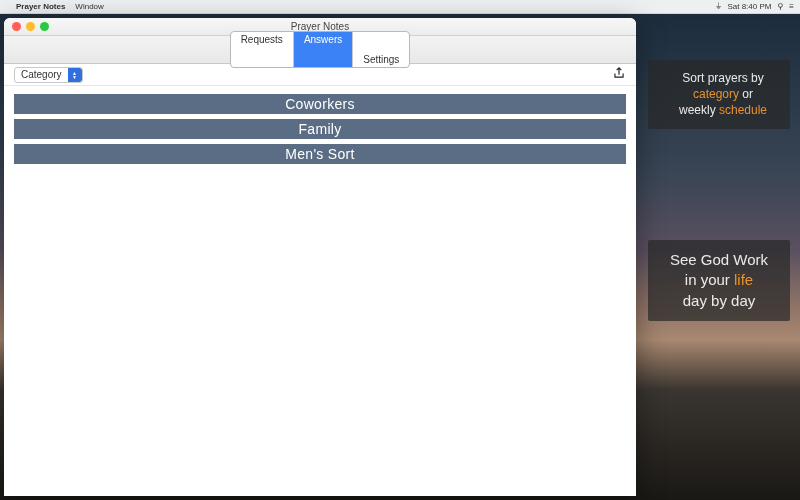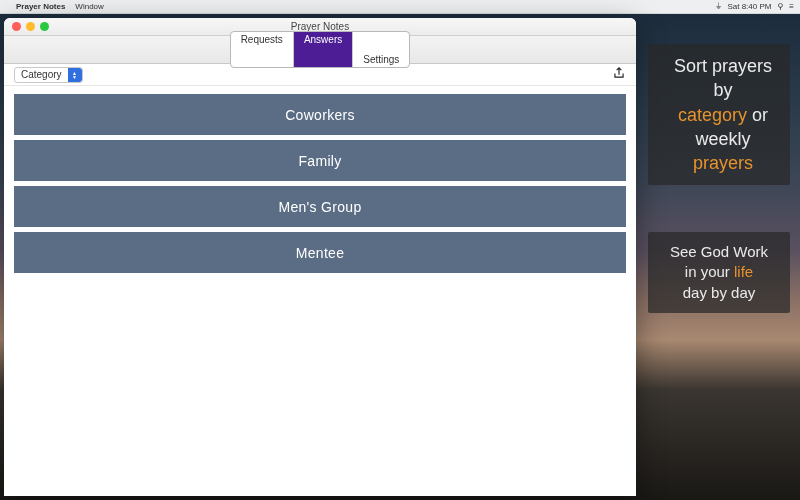--- a/index.html
+++ b/index.html
@@ -43,21 +43,21 @@
       display:flex; align-items:center; justify-content:center; position:relative;
     }
     .segmented {
       display:flex; border:1px solid #b8b8b8; border-radius:4px; overflow:hidden;
       font-size:10px; background:#fff;
     }
     .segmented .seg {
       padding:2px 10px; border-right:1px solid #c8c8c8; color:#333; cursor:pointer;
     }
     .segmented .seg:last-child{border-right:none;margin-top:20px;}
-    .segmented .seg.active { background:#4c1d95; color:#fff; }
+    .segmented .seg.active { background:#3b82f6; color:#fff; }
     .subbar {
       height:22px; background:#fff;
       display:flex; align-items:center; justify-content:space-between;
       padding:0 10px; border-bottom:1px solid #e5e5e5;
     }
     .dropdown {
       display:flex; align-items:center; gap:0;
       font-size:10px; color:#333;
       border:1px solid #c8c8c8; border-radius:3px;
       background:#fff; height:16px; padding:0 0 0 6px;
@@ -67,33 +67,33 @@
       width:14px; height:100%; background:#2f6fe0;
       border-radius:0 3px 3px 0; margin-left:6px;
       display:flex; flex-direction:column; align-items:center; justify-content:center;
       color:#fff; font-size:5px; line-height:4px;
     }
     .share-icon { font-size:14px; color:#222; cursor:pointer; }
     .list {
       flex:1; background:#fff; padding:8px 10px; display:flex; flex-direction:column; gap:5px;
     }
     .row {
-      background:#5a6d85; color:#fff; height:41px;
+      background:#5a6d85; color:#fff; height:20px;
       display:flex; align-items:center; justify-content:center;
       font-size:14px; font-weight:300; cursor:pointer;
       letter-spacing:0.3px;
     }
     .promo {
       position:absolute; right:10px; width:142px;
       background:rgba(40,40,40,0.72); color:#eaeaea;
       text-align:center; padding:10px 8px;
       font-weight:300; line-height:1.35; border-radius:2px;
     }
-    .promo1 { top:44px; font-size:18px;padding-left:16px; }
-    .promo2 { top:232px; font-size:15px; }
+    .promo1 { top:60px; font-size:12px;padding-left:16px; }
+    .promo2 { top:240px; font-size:15px; }
     .promo .hl { color:#e8922b; }
   </style>
 </head>
 <body>
 
 <div class="macos-menubar">
   <div class="left">
     <span class="apple-logo"></span>
     <span style="font-weight:600">Prayer Notes</span>
     <span>Window</span>
@@ -135,28 +135,27 @@
     <span class="share-icon">
       <svg width="14" height="14" viewBox="0 0 24 24" fill="none" stroke="#222" stroke-width="2">
         <path d="M12 3v12M8 7l4-4 4 4M5 13v6h14v-6"></path>
       </svg>
     </span>
   </div>
 
   <div class="list">
     <div class="row">Coworkers</div>
     <div class="row">Family</div>
-    <div class="row">Men's Group</div>
-    <div class="row">Mentee</div>
+    <div class="row">Men's Sort</div>
   </div>
 </div>
 
 <div class="promo promo1">
   <span>Sort prayers by</span><br>
   <span class="hl">category</span><span> or</span><br>
-  <span>weekly </span><span class="hl">prayers</span>
+  <span>weekly </span><span class="hl">schedule</span>
 </div>
 
 <div class="promo promo2">
   <span>See God Work</span><br>
   <span>in your </span><span class="hl">life</span><br>
   <span>day by day</span>
 </div>
 
 </body></html>

